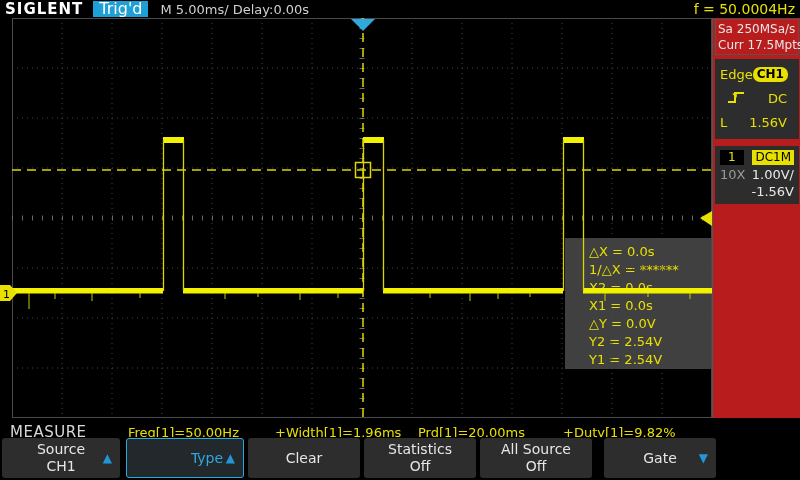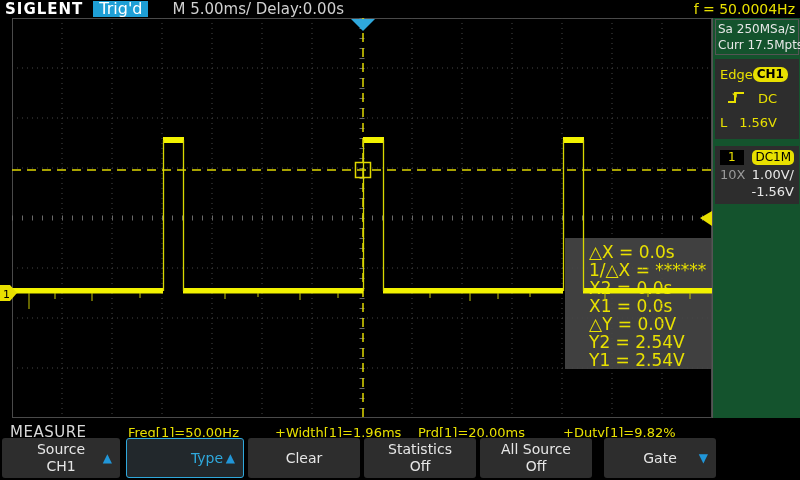--- a/index.html
+++ b/index.html
@@ -6,45 +6,45 @@
   body{width:800px;height:480px;position:relative;overflow:hidden;
        font-family:"DejaVu Sans","Liberation Sans",sans-serif;
        -webkit-font-smoothing:none;}
   
   .topbar{position:absolute;left:0;top:0;width:800px;height:18px;background:#000;
           display:flex;align-items:center;}
   .logo{color:#fff;font-weight:bold;font-size:15px;letter-spacing:1px;margin-left:5px;
         font-style:normal;}
   .trigd{background:#1e9fd6;color:#fff;font-size:16px;padding:0 6px;margin-left:10px;
          height:16px;line-height:16px;}
-  .tbtext{color:#d0d0d0;font-size:15px;margin-left:24px;}
+  .tbtext{color:#d0d0d0;font-size:13px;margin-left:12px;}
   .freq{position:absolute;right:5px;top:1px;color:#e8e000;font-size:14px;}
   
   .gridwrap{position:absolute;left:0;top:18px;width:712px;height:400px;background:#000;}
   svg.scope{position:absolute;left:0;top:0;pointer-events:none;z-index:5;}
   
   .curbox{position:absolute;left:565px;top:220px;width:146px;height:131px;
-          background:rgba(82,82,82,0.78);z-index:2;color:#e8e000;font-size:17px;
+          background:rgba(82,82,82,0.78);z-index:2;color:#e8e000;font-size:13px;
           padding:5px 0 0 24px;box-sizing:border-box;}
   .curbox div{line-height:18px;white-space:nowrap;}
   
-  .sidebar{position:absolute;left:712px;top:18px;width:88px;height:400px;background:#14532d;
+  .sidebar{position:absolute;left:712px;top:18px;width:88px;height:400px;background:#b91c1c;
            border-left:1px solid #555;box-sizing:border-box;z-index:3;}
   .acq{border:1px solid #555;margin:1px 1px 0 2px;padding:1px 2px;color:#e8e8e8;
        font-size:12px;line-height:16px;white-space:nowrap;}
-  .trigsec{background:#2d2d2d;margin:4px 1px 0 2px;padding:3px 22px 5px 5px;}
+  .trigsec{background:#2d2d2d;margin:4px 1px 0 2px;padding:3px 12px 5px 5px;}
   .trow{display:flex;justify-content:space-between;align-items:center;height:24px;
         color:#e8e000;font-size:13px;}
   .ch1badge{background:#e8e000;color:#000;font-size:12px;font-weight:bold;
             padding:0 4px;border-radius:7px;line-height:15px;}
   .chansec{background:#2d2d2d;margin:7px 1px 0 2px;padding:3px 5px 4px 5px;}
   .crow{display:flex;justify-content:space-between;align-items:center;height:17px;
         font-size:13px;color:#e8e8e8;}
   .ch1cell{background:#000;color:#e8e000;font-size:12px;padding:0 8px;line-height:15px;}
-  .dc1m{background:#e8e000;color:#000;font-size:12px;padding:0 3px;border-radius:5px;
+  .dc1m{background:#e8e000;color:#000;font-size:12px;padding:0 3px;border-radius:0;
         line-height:15px;}
   .probe{color:#9a9a9a;}
   
   .measbar{position:absolute;left:0;top:422px;width:800px;height:19px;background:#000;}
   .meastitle{position:absolute;left:10px;top:1px;color:#d8d8d8;font-size:15px;
              letter-spacing:0.5px;}
   .measitem{position:absolute;top:3px;color:#e8e000;font-size:13px;}
   
   .menubar{position:absolute;left:0;top:437px;width:681px;height:43px;background:#000;}
   .mbtn{position:absolute;top:1px;height:40px;background:#2d2d2d;border-radius:3px;

